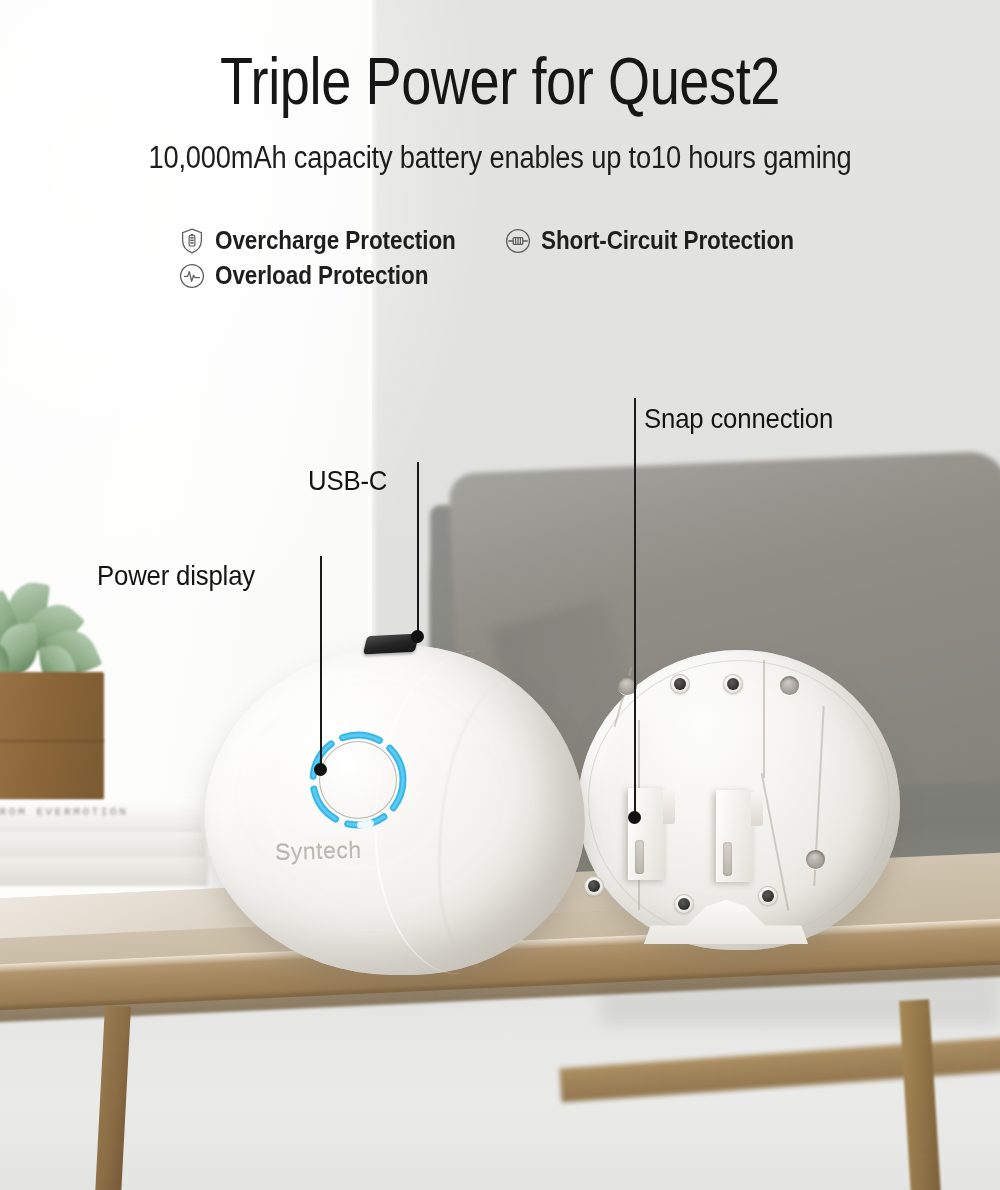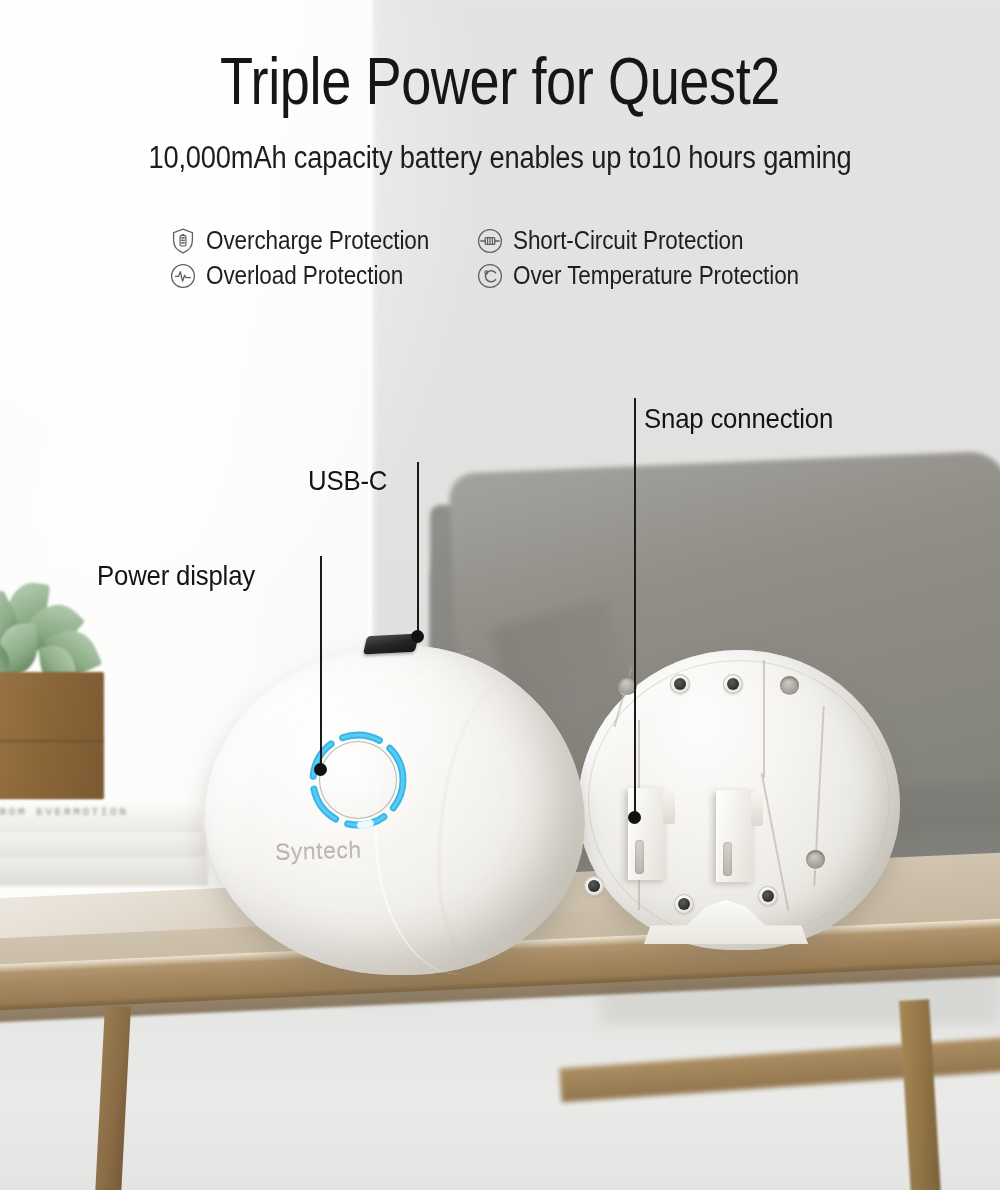--- a/index.html
+++ b/index.html
@@ -299,21 +299,21 @@
     text-align:center;
     font-size:31px;
     font-weight:400;
     color:#1d1d1d;
     letter-spacing:-0.2px;
     transform:scaleX(.88);
   }
 
   .features {
     position:absolute; left:0; top:226px; width:1000px;
-    display:flex; justify-content:center;
+    display:flex; justify-content:center;font-weight:bold;
   }
   .feat-grid {
     display:grid;
     grid-template-columns:auto auto;
     column-gap:22px;
     row-gap:6px;
   }
   .feat {
     display:flex; align-items:center; gap:9px;
     font-size:25px; color:#1e1e1e;
@@ -490,28 +490,20 @@
       </div>
 
       <div class="feat">
         <svg class="feat-icon" viewBox="0 0 28 28">
           <circle cx="14" cy="14" r="11.4" fill="none" stroke="#5f5f5f" stroke-width="1.3"></circle>
           <path d="M6.6 14.4 H9.6 L11.3 9.6 L13.6 19.2 L15.6 13.3 L17.1 15.6 H21.4" fill="none" stroke="#5f5f5f" stroke-width="1.3" stroke-linejoin="round" stroke-linecap="round"></path>
         </svg>
         <span class="feat-label">Overload Protection</span>
       </div>
 
-      <div class="feat">
-        <svg class="feat-icon" viewBox="0 0 28 28">
-          <circle cx="14" cy="14" r="11.4" fill="none" stroke="#5f5f5f" stroke-width="1.3"></circle>
-          <circle cx="10.3" cy="10.4" r="1.5" fill="none" stroke="#5f5f5f" stroke-width="1.1"></circle>
-          <path d="M19.6 10.9 A5.6 5.6 0 1 0 19.6 17.6" fill="none" stroke="#5f5f5f" stroke-width="1.5" stroke-linecap="round"></path>
-        </svg>
-        <span class="feat-label">Over Temperature Protection</span>
-      </div>
 
     </div>
   </div>
 
   <div class="callout">
     <div class="callout-text" style="left:97px; top:560px;">Power display</div>
     <div class="leader" style="left:320px; top:556px; height:214px;"></div>
     <div class="leader-dot" style="left:314px; top:763px;"></div>
   </div>
 

